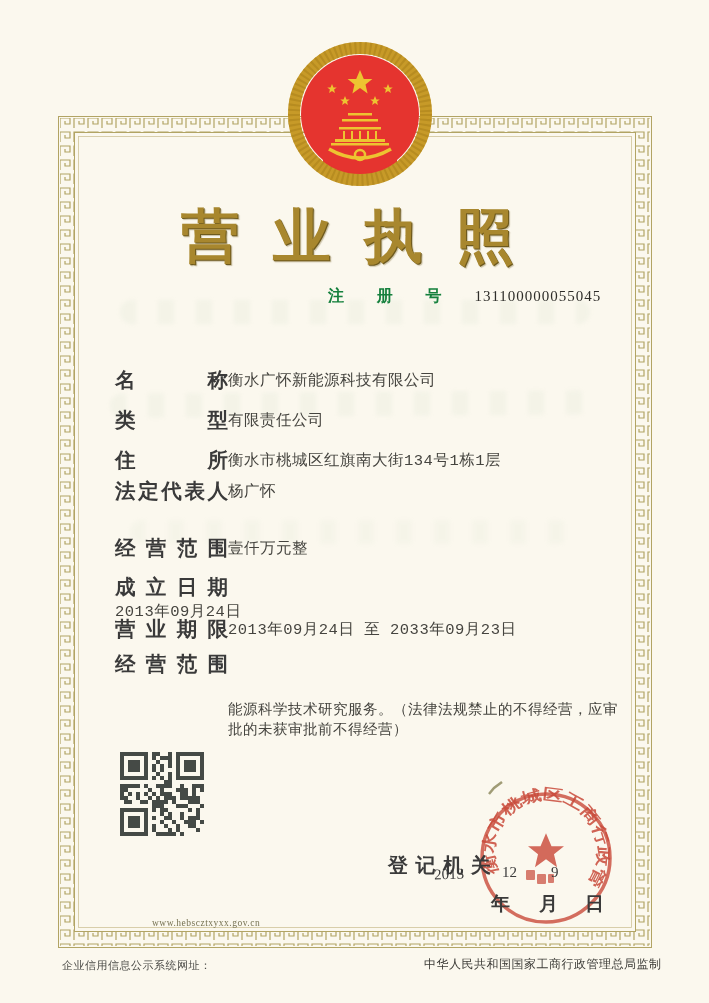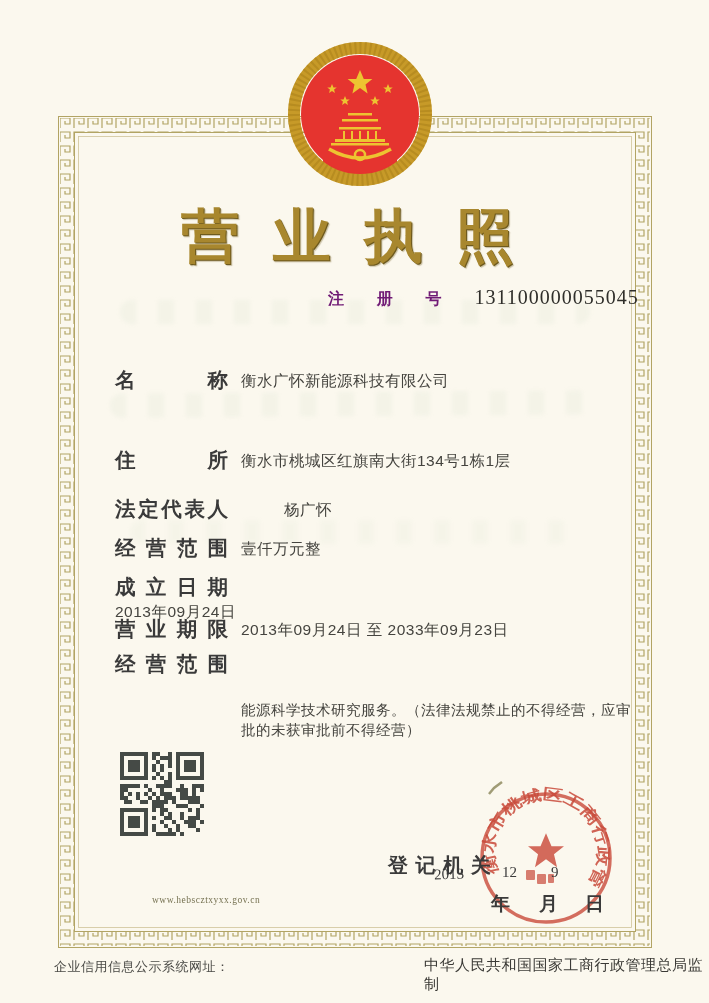--- a/index.html
+++ b/index.html
@@ -28,58 +28,58 @@
     position:absolute;left:0;right:14px;top:198px;margin:0;
     text-align:center;
     font-size:58px;font-weight:900;
     letter-spacing:.58em;padding-left:.58em;
     color:#a8872e;
     text-shadow:1px 1px 0 #6e5a1d, 2px 2px 1px rgba(110,90,29,.35);
     font-family:"Liberation Sans","DejaVu Sans",sans-serif;
   }
 
   .regno{position:absolute;left:328px;top:286px;white-space:nowrap;}
-  .regno-label{font-size:16px;font-weight:700;color:#701a75;letter-spacing:2.05em;}
-  .regno-value{font-size:20px;color:#2f2e2a;font-family:"Liberation Serif","DejaVu Serif",serif;letter-spacing:1px;}
+  .regno-label{font-size:16px;font-weight:700;color:#15803d;letter-spacing:2.05em;}
+  .regno-value{font-size:15px;color:#2f2e2a;font-family:"Liberation Serif","DejaVu Serif",serif;letter-spacing:1px;}
 
   .row{position:absolute;left:115px;display:flex;align-items:flex-start;}
   .flabel{
-    display:inline-block;width:113px;margin-right:13px;flex:none;
+    display:inline-block;width:113px;flex:none;
     font-size:20.5px;font-weight:600;color:#3a3a3a;
     text-align:justify;text-align-last:justify;line-height:1.15;
   }
   .fvalue{
     font-size:15.5px;color:#45443f;padding-top:3px;
-    font-family:Liberation Sans, sans-serif;
+    font-family:Liberation Mono, monospace;
     letter-spacing:.5px;line-height:1.35;
   }
   .fvalue.wide{width:400px;font-size:14.5px;padding-top:1px;margin-top:48px;}
 
   .r0{top:368px;} .r1{top:408px;} .r2{top:448px;}
-  .r3{top:497px;gap:43px;} .r4{top:536px;} .r5{top:575px;flex-direction:column;}
+  .r3{top:479px;} .r4{top:536px;} .r5{top:575px;flex-direction:column;}
   .r6{top:617px;} .r7{top:652px;}
 
   .qr{position:absolute;left:120px;top:752px;}
 
   .seal{position:absolute;left:470px;top:782px;}
   .tickmark{position:absolute;left:486px;top:780px;}
 
   .authority{position:absolute;left:388px;top:852px;font-size:20px;font-weight:600;
              color:#3a3a3a;letter-spacing:.38em;white-space:nowrap;}
   .dt{position:absolute;color:#3a3a3a;font-family:"Liberation Serif","DejaVu Serif",serif;font-size:15px;}
   .dt-year{left:434px;top:866px;transform:rotate(-2deg);}
   .dt-month{left:502px;top:864px;}
   .dt-day{left:551px;top:864px;}
   .du{position:absolute;color:#3a3a3a;font-size:19px;font-weight:600;top:891px;}
   .du-year{left:491px;} .du-month{left:539px;} .du-day{left:585px;}
 
-  .foot-left{position:absolute;left:54px;top:958px;font-size:13px;color:#4a4a46;letter-spacing:.5px;}
-  .foot-url{position:absolute;left:152px;top:895px;font-size:9.5px;color:#767252;
+  .foot-left{position:absolute;left:62px;top:958px;font-size:11px;color:#4a4a46;letter-spacing:.5px;}
+  .foot-url{position:absolute;left:152px;top:918px;font-size:9.5px;color:#767252;
             font-family:"Liberation Serif","DejaVu Serif",serif;letter-spacing:.5px;}
-  .foot-right{position:absolute;left:424px;top:956px;font-size:15px;color:#3b3a36;letter-spacing:.5px;}
+  .foot-right{position:absolute;left:424px;top:956px;font-size:12px;color:#3b3a36;letter-spacing:.5px;}
 </style>
 </head>
 <body>
 
 <div class="page">
 
   <svg class="frame" width="594" height="832" aria-hidden="true">
     <defs>
       <pattern id="mea" width="14" height="14" patternUnits="userSpaceOnUse">
         <path d="M2 12 V2 H12 V8 H7 V5" fill="none" stroke="#b2a464" stroke-width="1.2"></path>
@@ -134,20 +134,24 @@
 
   <h1 class="title">营业执照</h1>
 
   <div class="regno">
     <span class="regno-label">注册号</span><span class="regno-value">131100000055045</span>
   </div>
 
   <div class="row r0">
     <span class="flabel">名称</span>
     <span class="fvalue">衡水广怀新能源科技有限公司</span>
+  </div>
+  <div class="row r1">
+    <span class="flabel">类型</span>
+    <span class="fvalue">有限责任公司</span>
   </div>
   <div class="row r2">
     <span class="flabel">住所</span>
     <span class="fvalue">衡水市桃城区红旗南大街134号1栋1层</span>
   </div>
   <div class="row r3">
     <span class="flabel">法定代表人</span>
     <span class="fvalue">杨广怀</span>
   </div>
   <div class="row r4">

